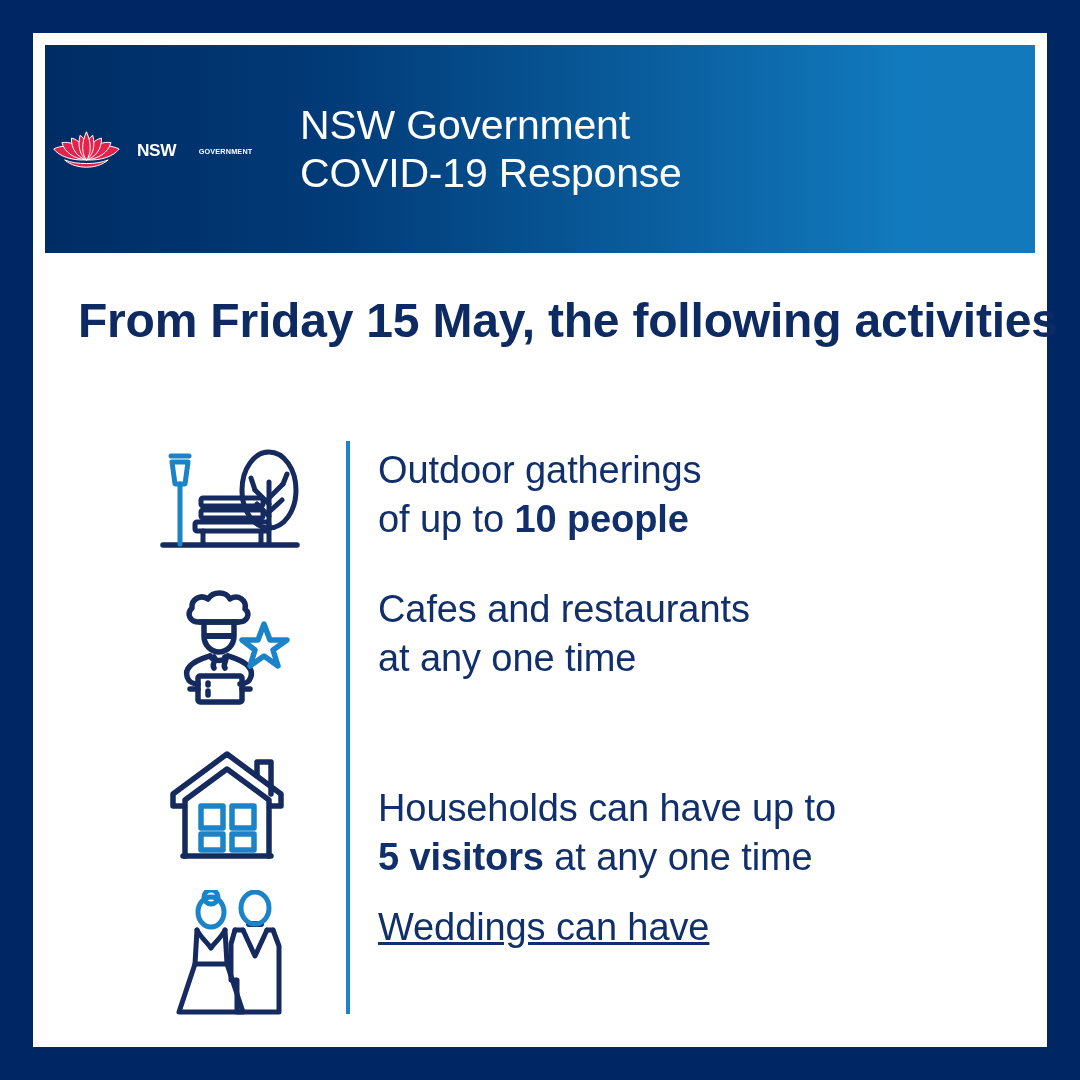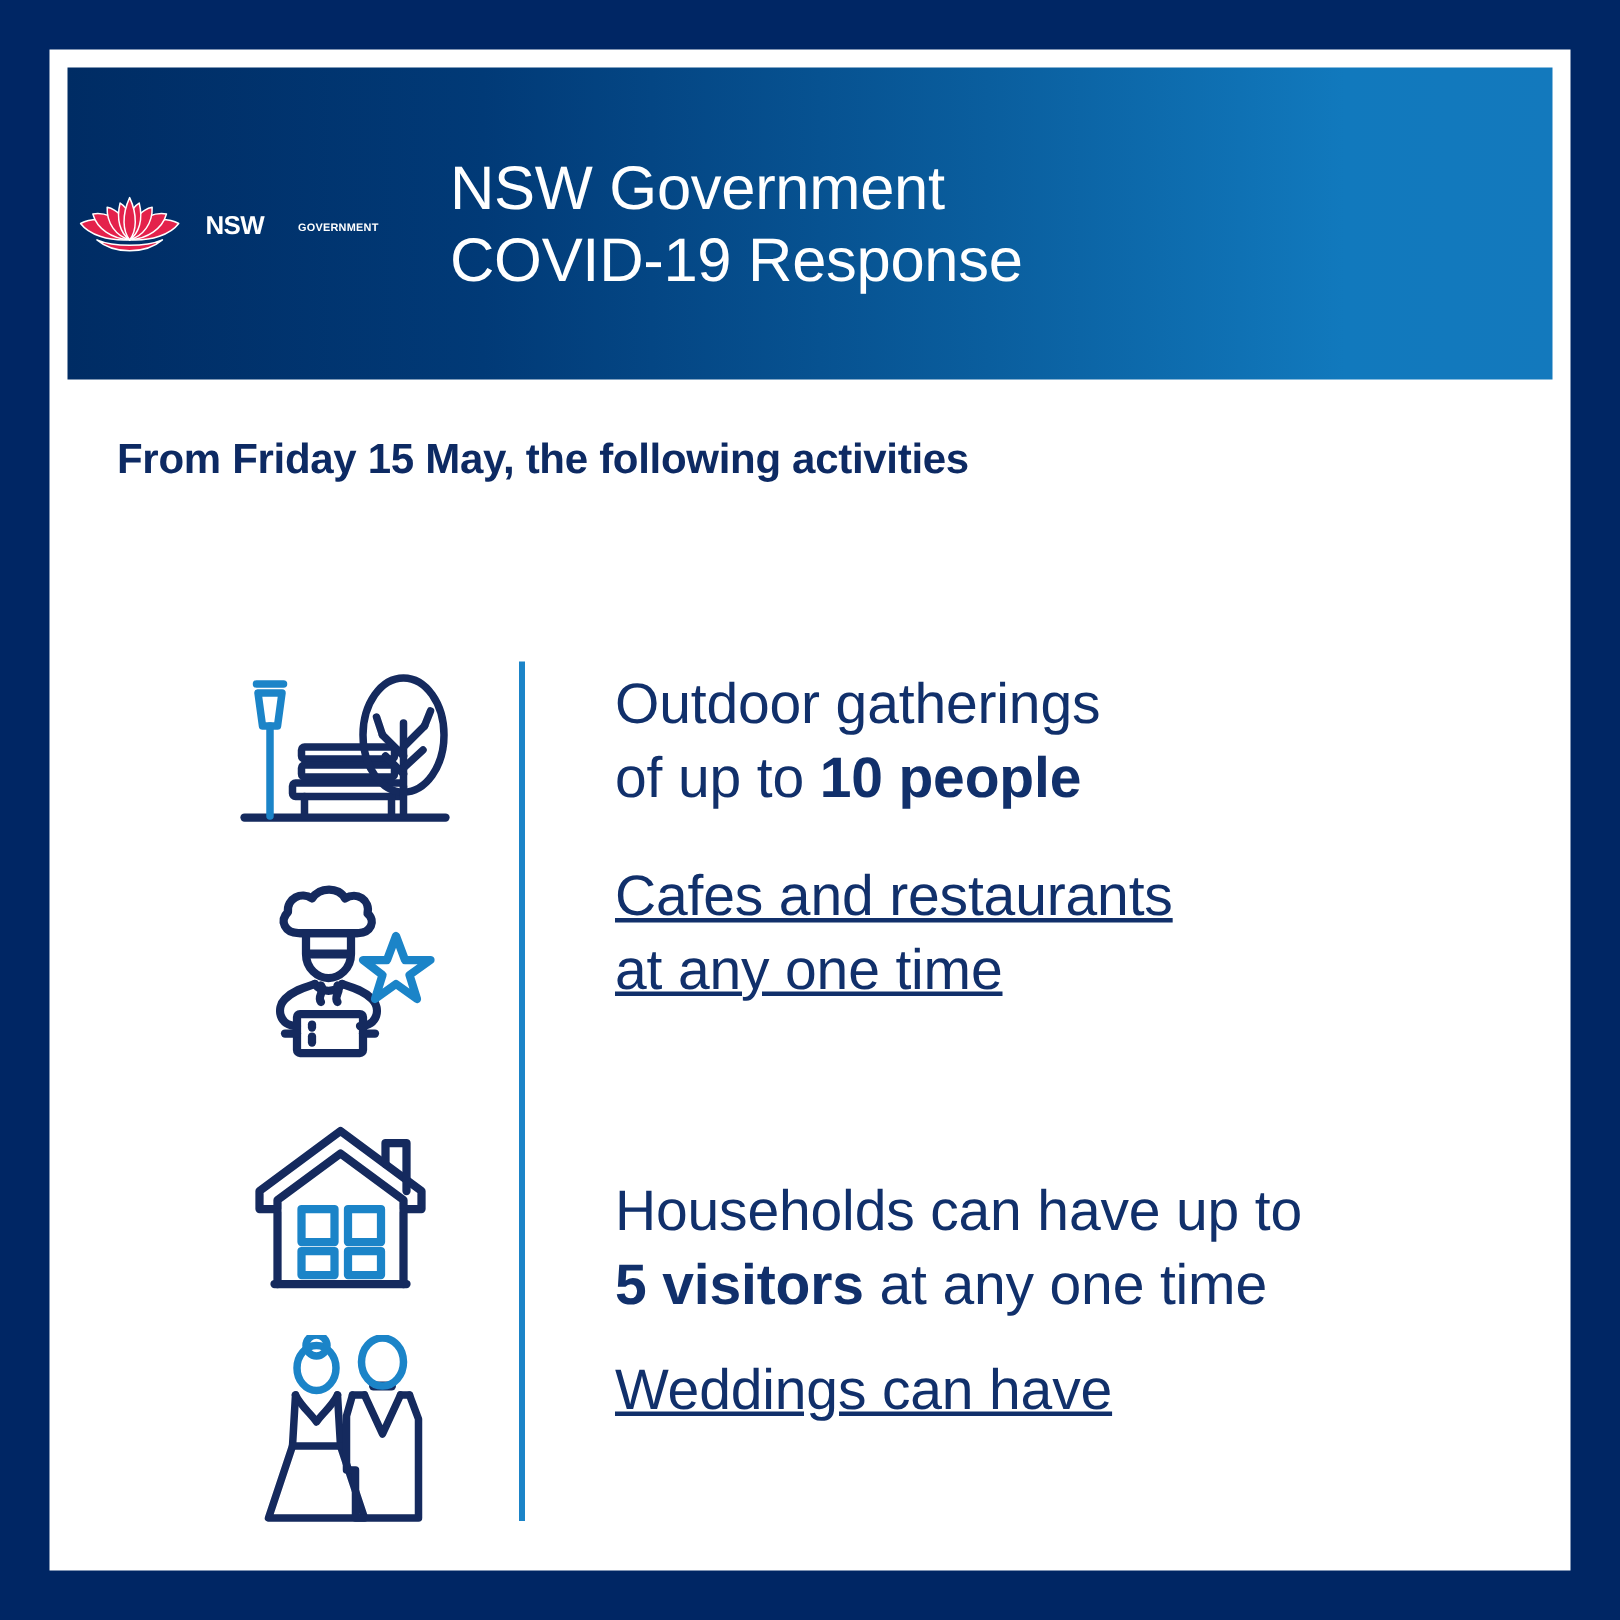--- a/index.html
+++ b/index.html
@@ -87,21 +87,21 @@
     white-space: nowrap;
   }
 
   
   .headline {
     position: absolute;
     left: 45px;
     top: 252px;
     width: 930px;
     color: #0d2a63;
-    font-size: 28px;
+    font-size: 48px;
     font-weight: bold;
     line-height: 1.48;
     letter-spacing: -0.2px;
   }
   .headline .hl-line { display: block; white-space: nowrap; }
 
   
   .list {
     position: absolute;
     left: 0px;
@@ -127,28 +127,28 @@
   .row-icon svg { display: block; }
   .row-text {
     position: absolute;
     left: 345px;
     color: #11306b;
     font-size: 38px;
     line-height: 1.28;
     font-weight: 400;
     letter-spacing: -0.1px;
   }
-  .row-text .t-line { display: block; white-space: nowrap; margin-left: 32px; }
+  .row-text .t-line { display: block; white-space: nowrap; }
   .row-text b { font-weight: bold; }
 
   
   #row1-icon { left: 122px; top: 14px; height: 112px; }
   #row1-text { top: 18px; }
   #row2-icon { left: 122px; top: 160px; height: 120px; }
-  #row2-text { top: 146px; text-decoration: underline; }
+  #row2-text { top: 157px; }
   #row3-icon { left: 122px; top: 322px; height: 114px; }
   #row3-text { top: 356px; }
   #row4-icon { left: 122px; top: 462px; height: 128px; }
   #row4-text { top: 475px; text-decoration: underline; }
 </style>
 </head>
 <body>
 
 <div class="poster">
   <div class="card">

